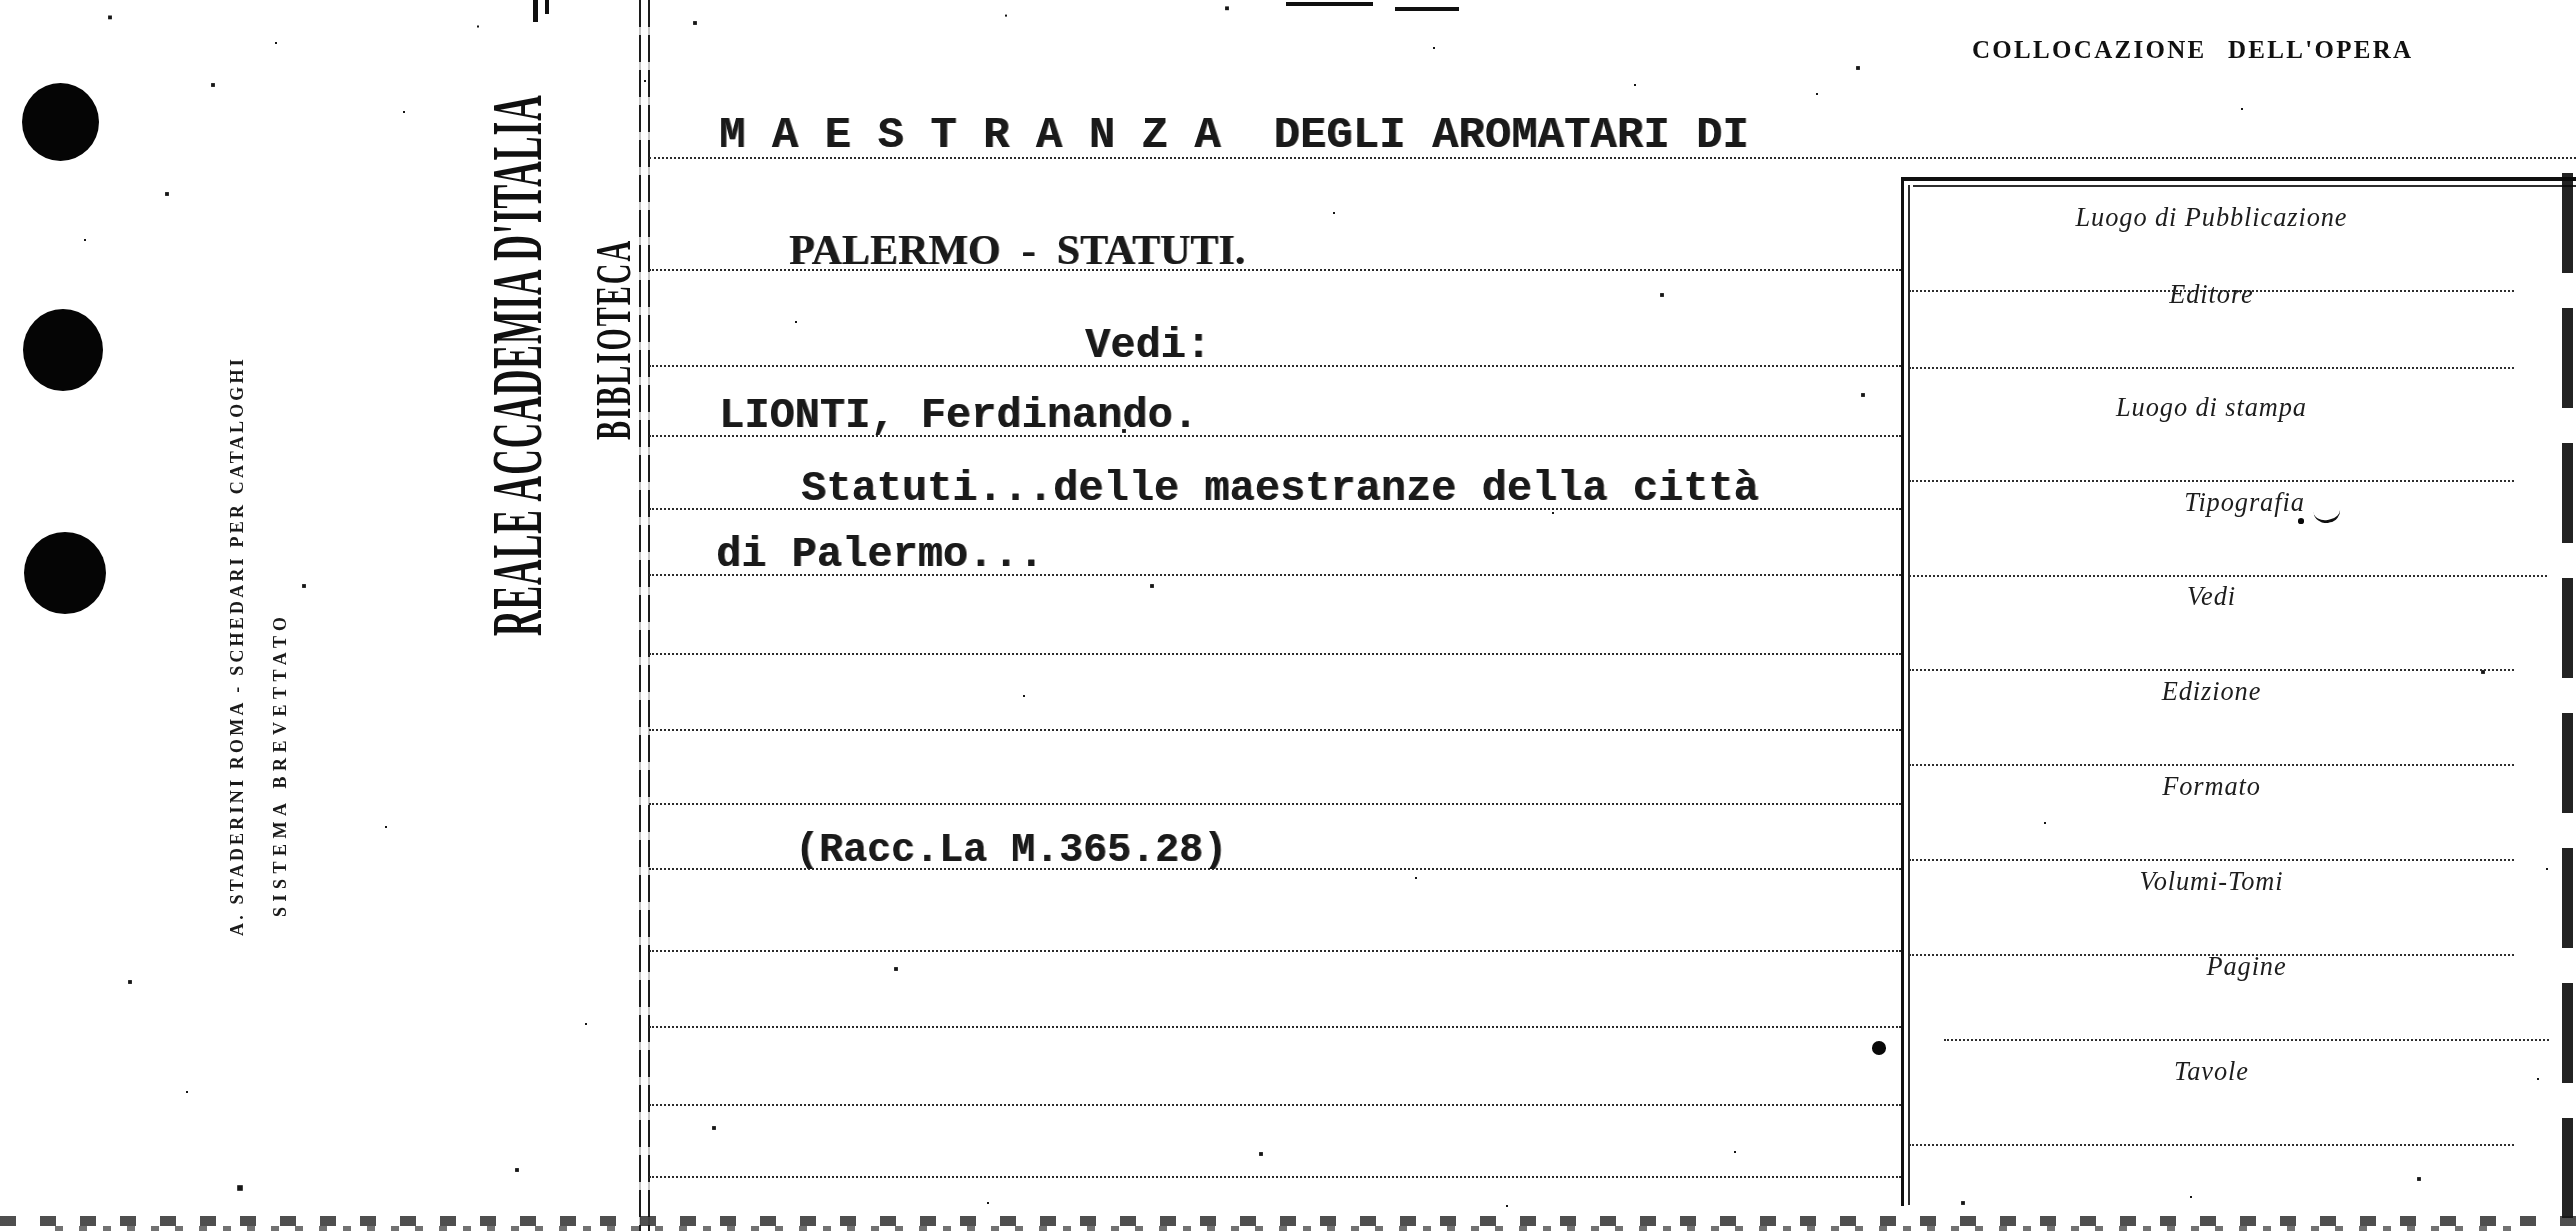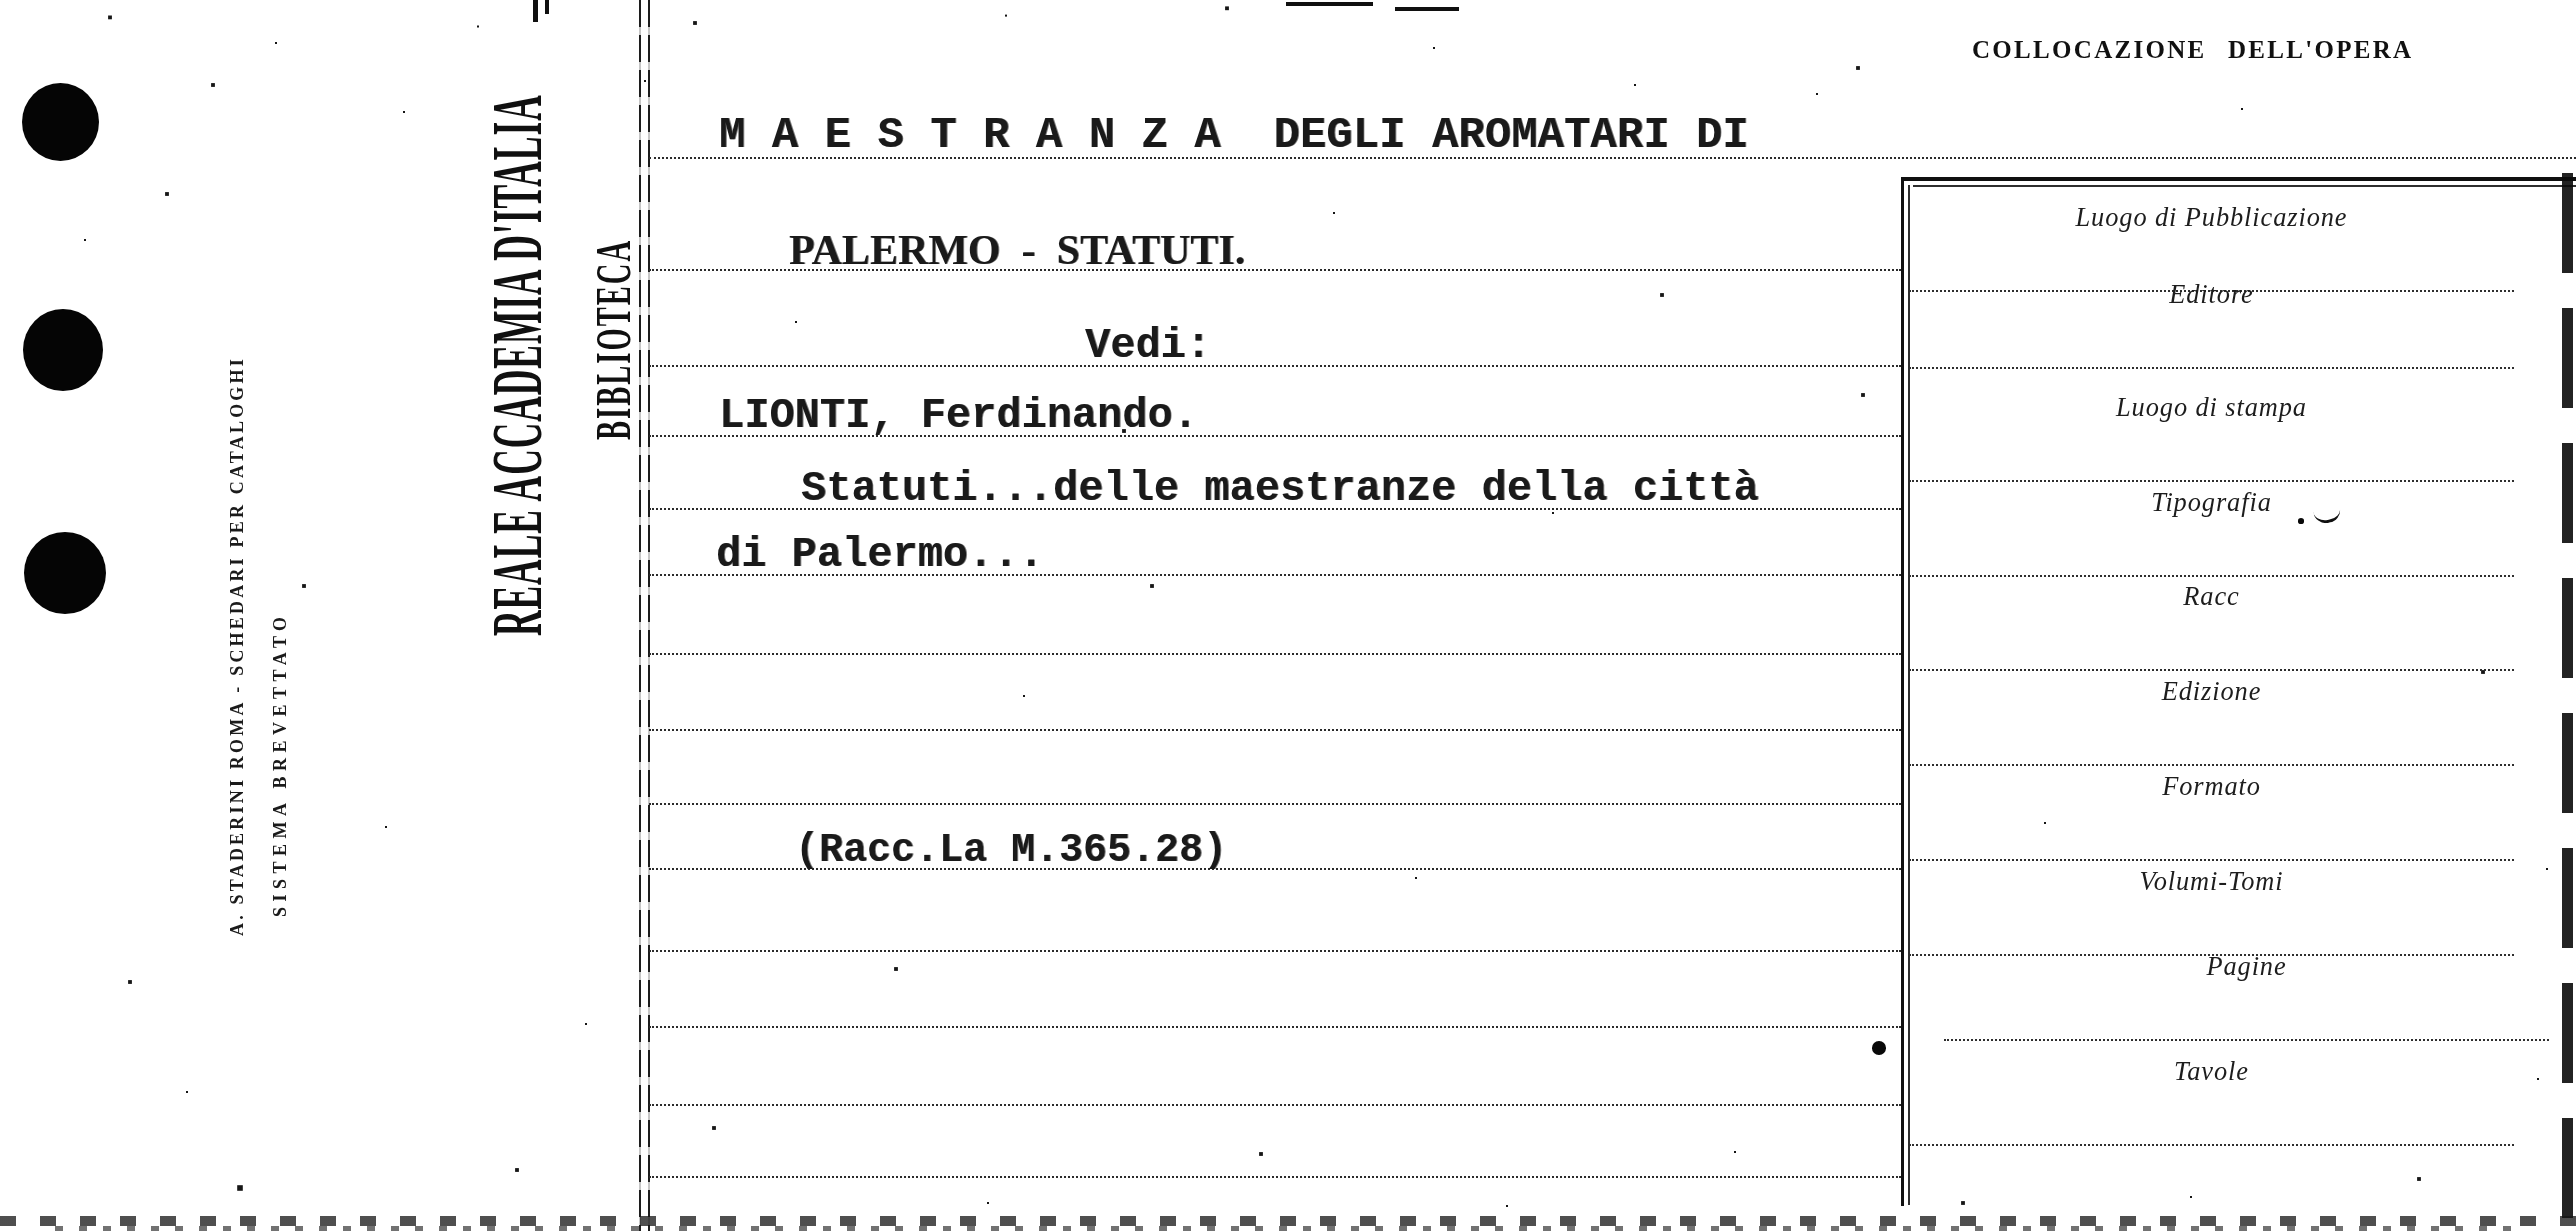--- a/index.html
+++ b/index.html
@@ -124,24 +124,24 @@
   <div class="p-line" style="left:1913px;top:185px;width:663px;height:1.8px;background:#2e2e2e;"></div>
   <div class="p-line" style="left:1901px;top:177px;width:2.7px;height:1029px;"></div>
   <div class="p-line" style="left:1908px;top:185px;width:1.8px;height:1020px;background:#2e2e2e;"></div>
 
   <div class="p-row" style="top:195px;">
     <span>Luogo di Pubblicazione</span></div>
   <div class="p-row" style="top:272px;">
     <span>Editore</span></div>
   <div class="p-row" style="top:385px;">
     <span>Luogo di stampa</span></div>
-  <div class="p-row" style="top:480px;">
+  <div class="p-row" style="top:480px;padding-left:33px;">
     <span>Tipografia</span></div>
   <div class="p-row" style="top:574px;">
-    <span>Racc</span></div>
+    <span>Vedi</span></div>
   <div class="p-row" style="top:669px;">
     <span>Edizione</span></div>
   <div class="p-row" style="top:764px;">
     <span>Formato</span></div>
   <div class="p-row" style="top:859px;">
     <span>Volumi-Tomi</span></div>
   <div class="p-row" style="top:944px;margin-left:35px;">
     <span>Pagine</span></div>
   <div class="p-row" style="top:1049px;">
     <span>Tavole</span></div>

